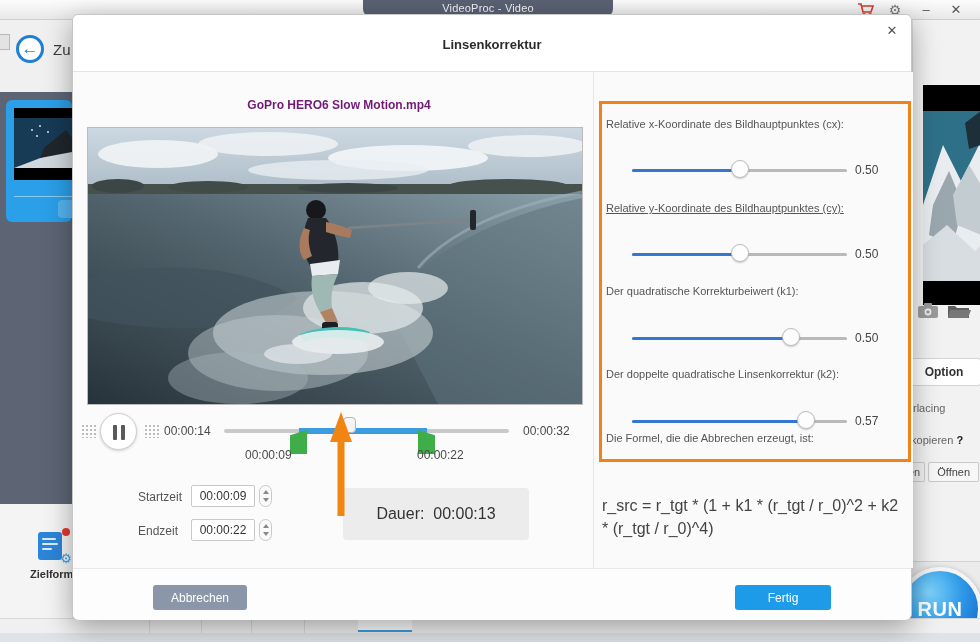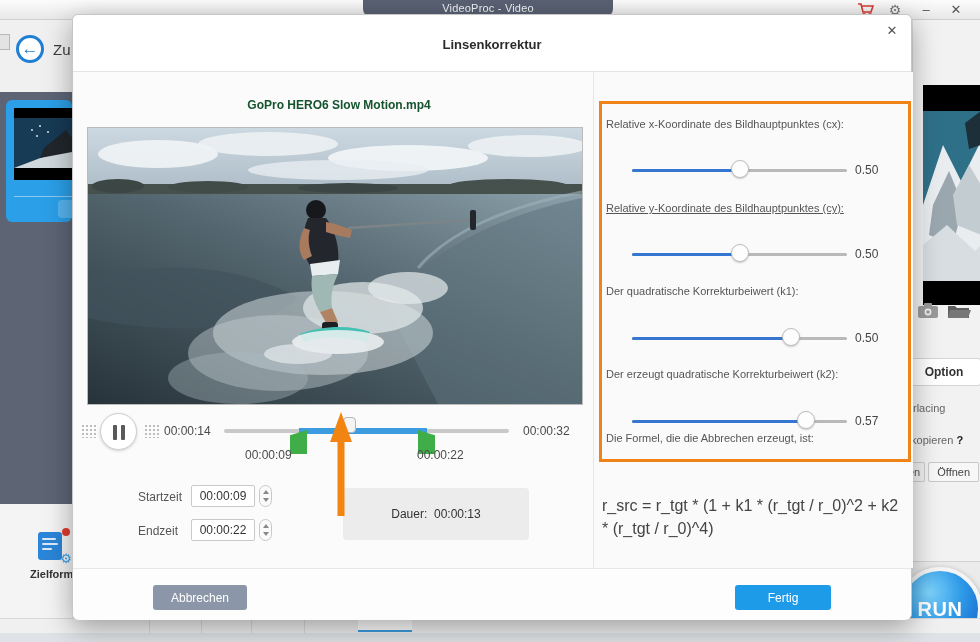--- a/index.html
+++ b/index.html
@@ -72,21 +72,21 @@
   .dlg-close { position:absolute; right:10px; top:7px; width:18px; height:18px; font-size:13px; color:#555; text-align:center; line-height:18px; cursor:pointer; }
   .dlg-footer { position:absolute; left:0; top:553px; width:100%; height:52px; border-top:1px solid #e8e8e8; background:#fdfdfd; border-radius:0 0 6px 6px;padding-left:20px; }
   .btn-cancel { position:absolute; left:80px; top:16px; width:94px; height:25px; background:#8b97a8; border:none;
     color:#fff; font-size:12px; border-radius:3px; cursor:pointer; font-family:inherit; }
   .btn-done { position:absolute; left:662px; top:16px; width:96px; height:25px; background:#1e9be8; border:none;
     color:#fff; font-size:12px; border-radius:3px; cursor:pointer; font-family:inherit; }
 
   .panel-left { position:absolute; left:0; top:57px; width:520px; height:496px; background:#fbfbfb; }
   .panel-right { position:absolute; left:520px; top:57px; width:320px; height:496px; background:#fafafa; border-left:1px solid #e6e6e6; }
 
-  .video-title { position:absolute; left:0; top:26px; width:100%; text-align:center; font-size:12px; font-weight:bold; color:#14532d;padding-left:12px; }
+  .video-title { position:absolute; left:0; top:26px; width:100%; text-align:center; font-size:12px; font-weight:bold; color:#701a75;padding-left:12px; }
   .video-frame { position:absolute; left:14px; top:55px; width:496px; height:278px; background:#222; border:1px solid #bbb; }
 
   
   .grid-ic { position:absolute; width:15px; height:14px;
     background-image:radial-gradient(#bcbcbc 1px, transparent 1.2px); background-size:4px 4px; }
   .pause-btn { position:absolute; left:27px; top:341px; width:37px; height:37px; border-radius:50%;
     background:#fff; border:1px solid #cfcfcf; box-shadow:0 1px 3px rgba(0,0,0,.18); cursor:pointer; }
   .pause-btn i { position:absolute; top:11px; width:4px; height:15px; background:#5a5a5a; border-radius:1px; }
   .cur-time { position:absolute; left:91px; top:352px; font-size:12px; color:#4a4a4a; }
   .end-time { position:absolute; left:450px; top:352px; font-size:12px; color:#4a4a4a; }
@@ -103,21 +103,21 @@
 
   
   .time-row-label { position:absolute; font-size:12px; color:#555; }
   .time-input { position:absolute; width:64px; height:22px; border:1px solid #c9c9c9; border-radius:2px;
     font-size:12px; color:#333; text-align:center; font-family:inherit; background:#fff; }
   .spinner { position:absolute; width:13px; height:22px; border:1px solid #c9c9c9; border-radius:8px; background:#fafafa; cursor:pointer; }
   .spinner i { position:absolute; left:3px; width:0; height:0; border-left:3px solid transparent; border-right:3px solid transparent; }
   .spinner .up { top:4px; border-bottom:4px solid #888; }
   .spinner .dn { bottom:4px; border-top:4px solid #888; }
   .dauer-box { position:absolute; left:270px; top:416px; width:186px; height:52px; background:#ececec;
-    border-radius:4px; font-size:12px; color:#333; text-align:center; line-height:52px; }
+    border-radius:4px; font-size:16px; color:#333; text-align:center; line-height:52px; }
 
   
   .orange-box { position:absolute; left:5px; top:29px; width:312px; height:361px; border:3px solid #ef8318; }
   .sl-label { position:absolute; left:12px; width:296px; font-size:11px; color:#555; }
   .sl-row { position:absolute; left:38px; width:215px; height:16px; }
   .sl-track { position:absolute; left:0; top:7px; width:100%; height:3px; background:#b9b9b9; border-radius:2px; cursor:pointer; }
   .sl-fill { position:absolute; left:0; top:0; height:3px; background:#3576d2; border-radius:2px; }
   .sl-handle { position:absolute; top:-1px; width:18px; height:18px; margin-left:-9px; margin-top:-8px; border-radius:50%;
     background:#fdfdfd; border:1px solid #bdbdbd; box-shadow:0 1px 2px rgba(0,0,0,.2); cursor:grab; }
   .sl-value { position:absolute; left:261px; width:40px; font-size:12px; color:#444; }
@@ -359,21 +359,21 @@
 
       <div class="sl-label" style="top:213px;">Der quadratische Korrekturbeiwert (k1):</div>
       <div class="sl-row" style="top:258px;">
         <div class="sl-track">
             <div class="sl-fill" style="width: 74%;"></div>
             <div class="sl-handle" style="left: 74%;"></div>
           </div>
       </div>
       <div class="sl-value" style="top:259px;">0.50</div>
 
-      <div class="sl-label" style="top:296px;">Der erzeugt quadratische Korrekturbeiwert (k2):</div>
+      <div class="sl-label" style="top:296px;">Der doppelte quadratische Linsenkorrektur (k2):</div>
       <div class="sl-row" style="top:341px;">
         <div class="sl-track">
             <div class="sl-fill" style="width: 81%;"></div>
             <div class="sl-handle" style="left: 81%;"></div>
           </div>
       </div>
       <div class="sl-value" style="top:342px;">0.57</div>
 
       <div class="formula-label">Die Formel, die die Abbrechen erzeugt, ist:</div>
       <div class="formula-text">r_src = r_tgt * (1 + k1 * (r_tgt / r_0)^2 + k2 * (r_tgt / r_0)^4)</div>

